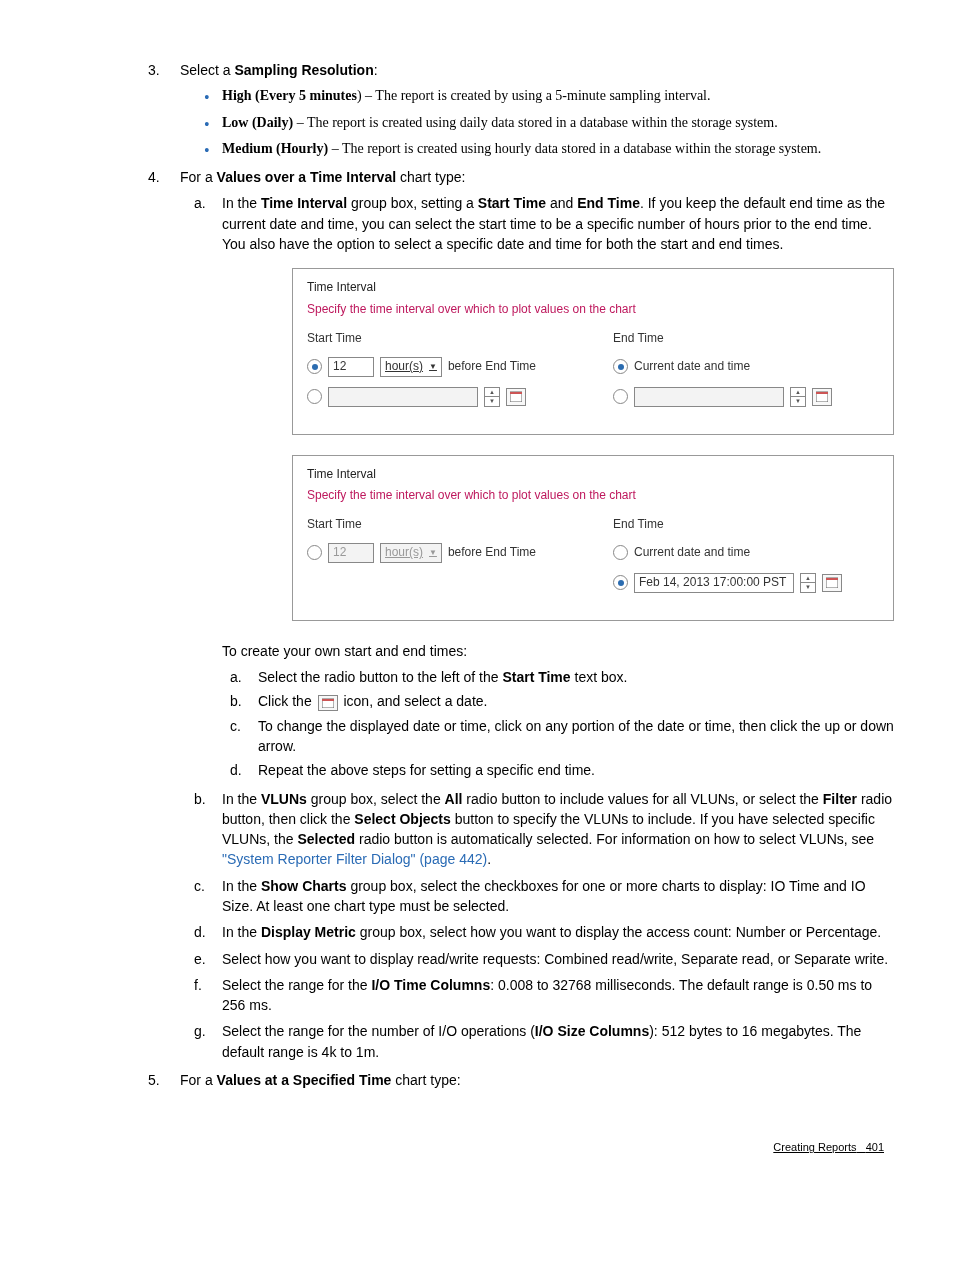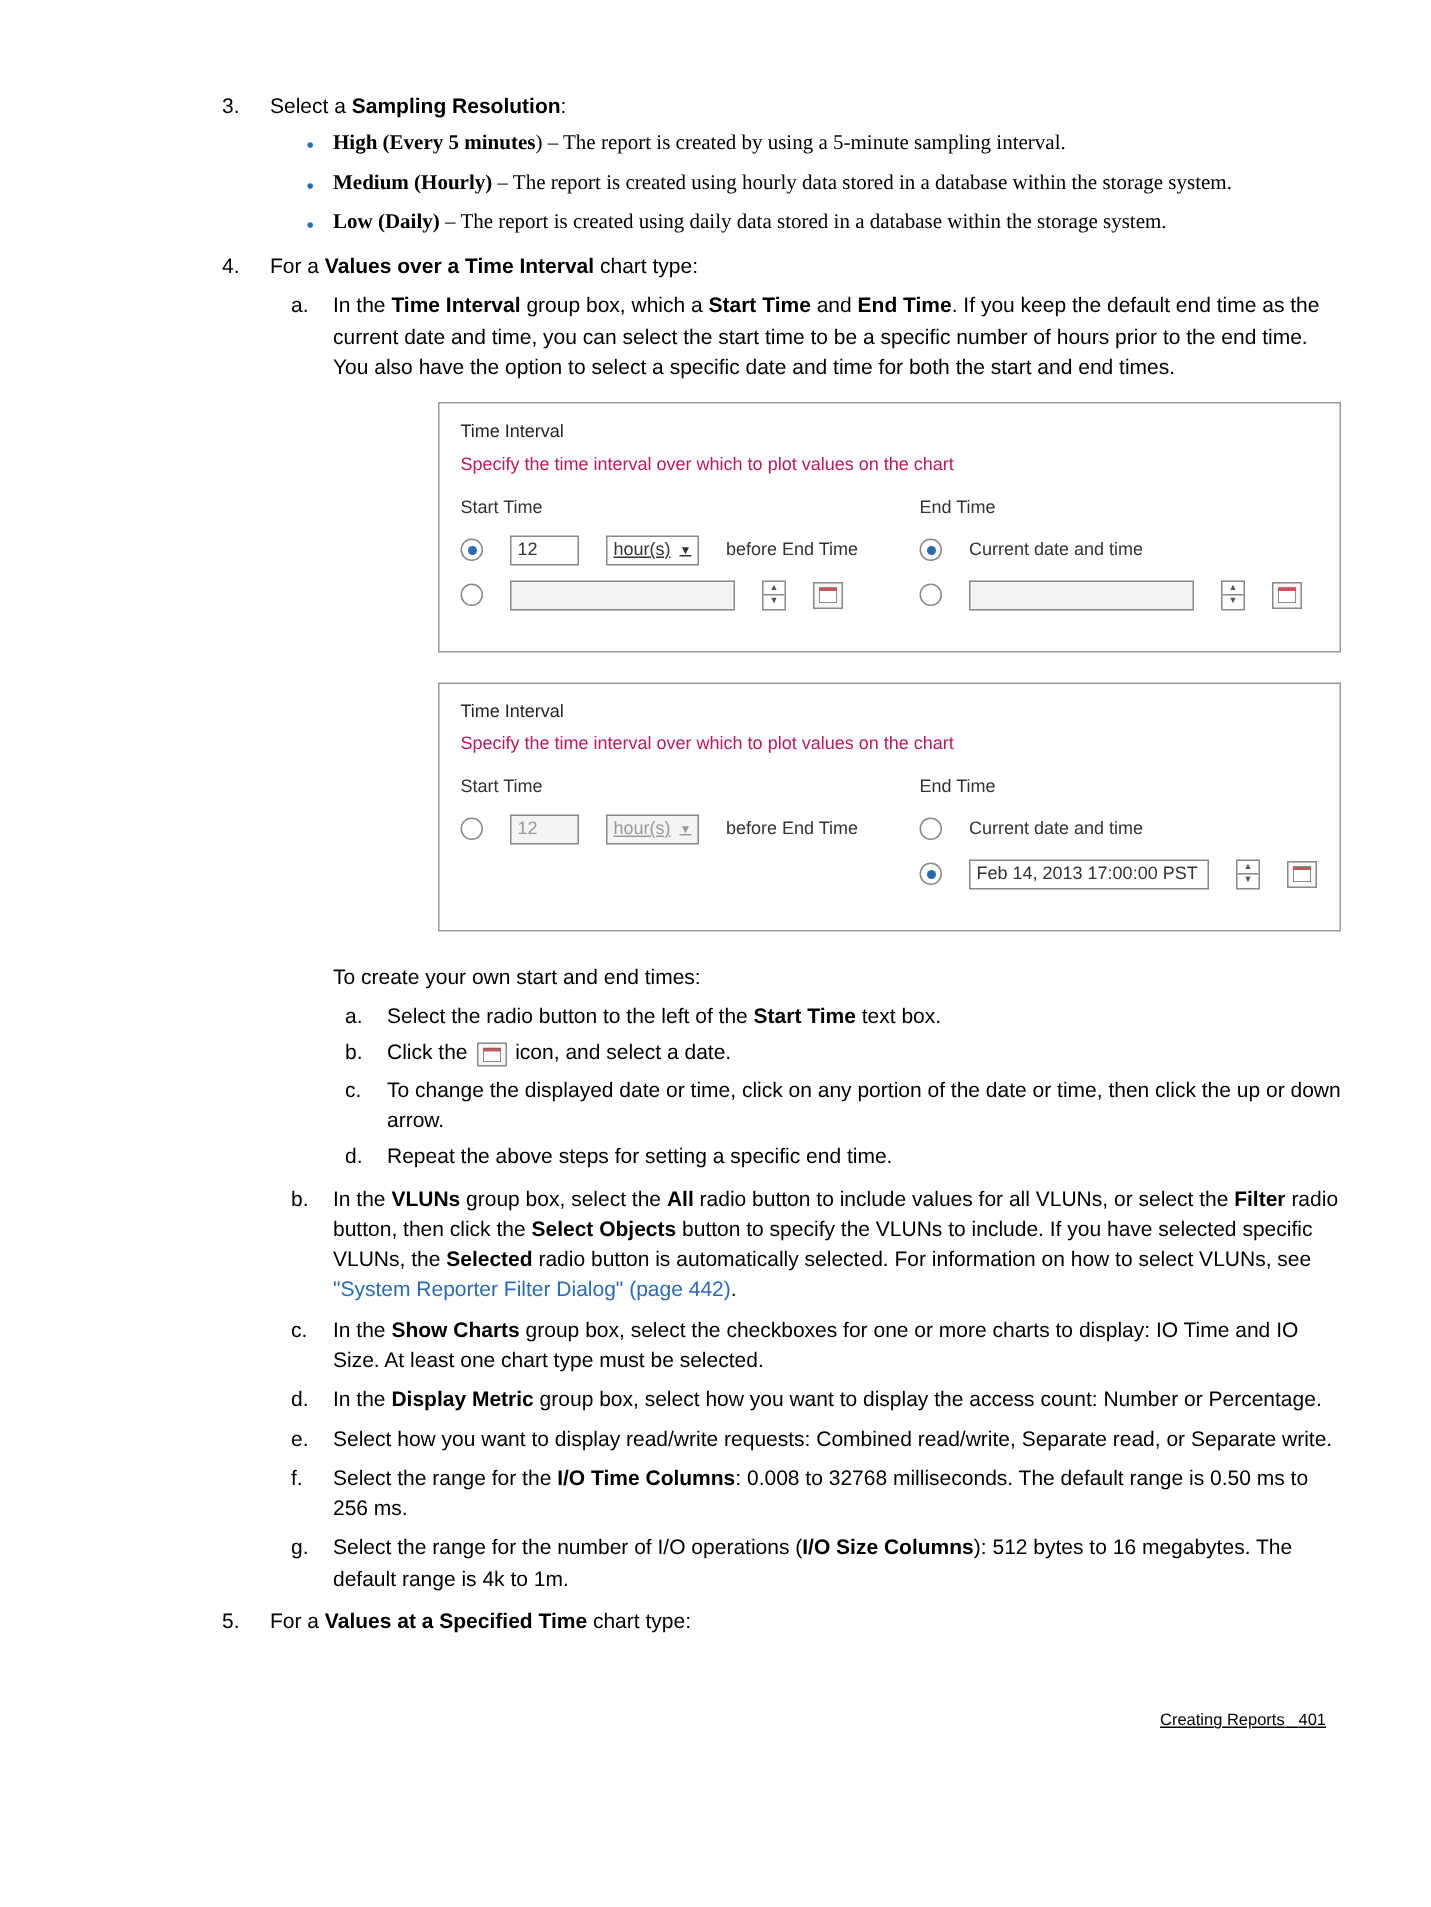--- a/index.html
+++ b/index.html
@@ -40,21 +40,21 @@
     font-size: 12px;
     color: #333;
     margin-bottom: 20px;
     position: relative;
   }
   .fig-title { margin-bottom: 4px; color:#222;}
   .fig-desc { margin-bottom: 12px; color:#be185d;}
   .fig-columns { display: flex; gap: 40px; }
   .fig-col { flex:1; }
   .grp-label { font-size: 12px; color:#333; margin-bottom: 8px;}
-  .row { display:flex; align-items:center; gap:18px; margin-bottom:8px; height:22px;}
+  .row { display:flex; align-items:center; gap:6px; margin-bottom:8px; height:22px;}
   .radio {
     width:13px; height:13px; border:1px solid #888; border-radius:50%; display:inline-flex;
     align-items:center; justify-content:center; background:#fff;
   }
   .radio.sel::after{ content:""; width:6px; height:6px; background:#2b6cb0; border-radius:50%; display:block;}
   .textbox { border:1px solid #888; background:#fff; padding:1px 4px; font-size:12px; height:16px;
     display:inline-flex; align-items:center;}
   .textbox.dis { background:#f3f3f3; color:#999; }
   .spinner { width:14px; height:18px; display:inline-flex; flex-direction:column; border:1px solid #888;}
   .spinner span{ flex:1; font-size:6px; text-align:center; line-height:8px; color:#555;}
@@ -81,35 +81,35 @@
 
 <ol class="main">
 
   <li>
     <span class="num">3.</span>
     <span>
       <span>Select a </span><b>Sampling Resolution</b><span>:</span>
     </span>
     <ul class="bullets">
       <li><b>High (Every 5 minutes</b><span>) – The report is created by using a 5-minute sampling interval.</span></li>
+      <li><b>Low (Daily)</b><span> – The report is created using daily data stored in a database within the storage system.</span></li>
       <li><b>Medium (Hourly)</b><span> – The report is created using hourly data stored in a database within the storage system.</span></li>
-      <li><b>Low (Daily)</b><span> – The report is created using daily data stored in a database within the storage system.</span></li>
     </ul>
   </li>
 
   <li>
     <span class="num">4.</span>
     <span>
       <span>For a </span><b>Values over a Time Interval</b><span> chart type:</span>
     </span>
     <ol class="alpha">
       <li>
         <span class="num">a.</span>
         <span>
-          <span>In the </span><b>Time Interval</b><span> group box, which a </span><b>Start Time</b><span> and </span><b>End Time</b><span>. If you keep the default end time as the current date and time, you can select the start time to be a specific number of hours prior to the end time. You also have the option to select a specific date and time for both the start and end times.</span>
+          <span>In the </span><b>Time Interval</b><span> group box, setting a </span><b>Start Time</b><span> and </span><b>End Time</b><span>. If you keep the default end time as the current date and time, you can select the start time to be a specific number of hours prior to the end time. You also have the option to select a specific date and time for both the start and end times.</span>
         </span>
 
         
         <div class="fig-wrap">
 
           <div class="fig">
             <div class="fig-title">Time Interval</div>
             <div class="fig-desc">Specify the time interval over which to plot values on the chart</div>
             <div class="fig-columns">
               <div class="fig-col">

